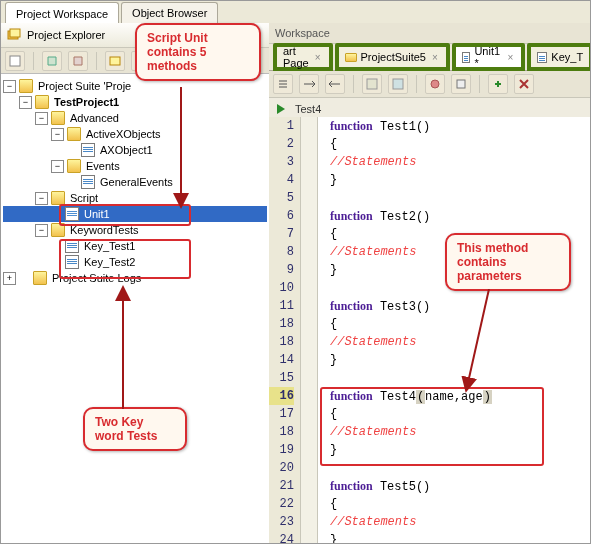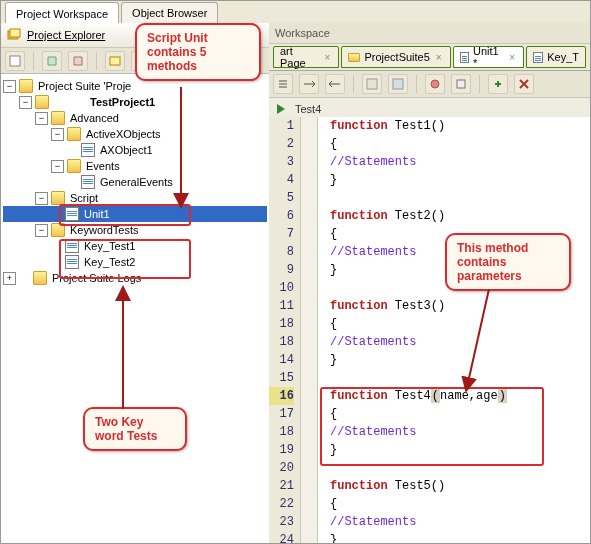--- a/index.html
+++ b/index.html
@@ -5,21 +5,21 @@
   html, body { margin:0; padding:0; font-family: Tahoma, Arial, sans-serif; font-size:11px; background:#b0b0b0; }
   #root { width:591px; height:544px; position:relative; background:#ece9d8; border:1px solid #999; box-sizing:border-box; overflow:hidden; }
 
   
   .top-tabs { height:22px; background:#ece9d8; border-bottom:1px solid #aca899; display:flex; align-items:flex-end; padding-left:4px; gap:0; }
   .top-tab { height:20px; padding:0 10px; border:1px solid #aca899; border-bottom:none; background:#f5f2e9; border-radius:3px 3px 0 0; cursor:default; display:flex; align-items:center; margin-right:2px; }
   .top-tab.active { background:#fff; position:relative; top:1px; height:21px;margin-top:20px; }
 
   
   .panels { position:absolute; top:22px; left:0; right:0; bottom:0; }
-  .left-panel { position:absolute; left:0; top:0; width:268px; bottom:0; background:#f0abfc; border-right:7px solid #1d4ed8;text-decoration:underline; }
+  .left-panel { position:absolute; left:0; top:0; width:268px; bottom:0; background:#f0abfc; border-right:7px solid #1d4ed8; }
   .right-panel { position:absolute; left:268px; right:0; top:0; bottom:0; background:#fff; }
 
   
   .panel-title-bar { height:24px; background: linear-gradient(#fefdfb,#eceadb); border-bottom:1px solid #c9c7ba; display:flex; align-items:center; padding:0 6px; gap:6px; }
   .panel-title-bar .glyph { width:14px; height:14px; }
   .left-toolbar { height:26px; background:#e8e4d4; border-bottom:1px solid #c9c7ba; display:flex; align-items:center; padding:0 4px; gap:6px; }
   .tb-btn { width:18px; height:18px; background:#efe9d8; border:1px solid #d0ccbf; border-radius:2px; display:flex; align-items:center; justify-content:center; }
   .tb-sep { width:1px; height:18px; background:#c9c7ba; margin:0 2px; }
 
   
@@ -28,41 +28,41 @@
   .tree .row { display:flex; align-items:center; height:16px; white-space:nowrap; }
   .tree .tw { width:11px; height:11px; border:1px solid #888; display:inline-flex; align-items:center; justify-content:center; font-size:9px; margin-right:3px; background:#fff; }
   .tree .sp { display:inline-block; width:16px; }
   .tree .ic { width:14px; height:14px; margin-right:3px; flex-shrink:0; }
   .tree .row.sel { background:#316ac5; color:#fff; }
   .tree .row.sel .folder-page { filter:brightness(1.05); }
   .folder { background: linear-gradient(#fef49c,#f2c24e); border:1px solid #c9a227; width:13px; height:10px; border-radius:1px; box-sizing:border-box; }
   .folder-page { background:#fff; border:1px solid #7a7a7a; width:11px; height:12px; box-sizing:border-box; position:relative; }
   .folder-page::after { content:""; position:absolute; left:1px; top:3px; right:1px; height:1px; background:#4a88c7; box-shadow:0 2px 0 #4a88c7, 0 4px 0 #4a88c7; }
   .lab { padding:0 2px; }
-  .bold { font-weight:bold;margin-left:36px; }
+  .bold { font-weight:bold; }
 
   .redbox { position:absolute; border:2px solid #d82b2f; border-radius:3px; pointer-events:none; }
 
   
   .right-header { height:20px; background:#e8e4d4; border-bottom:1px solid #c9c7ba; color:#555; padding-left:6px; display:flex; align-items:center; }
   .right-tabs { height:26px; background:#ece9d8; border-bottom:1px solid #aca899; display:flex; align-items:center; padding:0 4px; gap:2px; }
-  .doc-tab { height:20px; padding:0 6px; border:1px solid #4d7c0f; background:#f2efde; border-radius:2px 2px 0 0; display:flex; align-items:center; gap:4px; font-size:11px; }
+  .doc-tab { height:20px; padding:0 6px; border:4px solid #4d7c0f; background:#f2efde; border-radius:2px 2px 0 0; display:flex; align-items:center; gap:4px; font-size:11px; }
   .doc-tab.active { background:#fff; }
   .doc-tab .close { color:#888; font-size:10px; padding:0 2px; }
   .ed-tb1 { height:26px; background:#e8e4d4; border-bottom:1px solid #c9c7ba; display:flex; align-items:center; padding:0 4px; gap:6px; }
   .ed-tb2 { height:22px; background:#efece0; border-bottom:1px solid #c9c7ba; display:flex; align-items:center; padding:0 8px; gap:10px; color:#333; }
   .ed-tb2 .play { width:0; height:0; border-top:5px solid transparent; border-bottom:5px solid transparent; border-left:8px solid #2a8a2a; }
 
   
   .editor { position:absolute; top:94px; left:0; right:0; bottom:0; display:flex; font-family: "Courier New", monospace; font-size:12px; line-height:18px; }
   .gutter { width:32px; background:#ece9d8; color:#2f2f6b; text-align:right; padding-right:6px; border-right:1px solid #c9c7ba; box-sizing:border-box; }
   .break-strip { width:16px; background:#f3f1e6; border-right:1px solid #c9c7ba; }
   .code-area { flex:1; padding-left:12px; background:#fff; position:relative; }
-  .kw { color:#b91c1c; font-weight:bold; }
-  .cm { color:#6d28d9; }
+  .kw { color:#4c1d95; font-weight:bold;font-family:Liberation Serif, serif; }
+  .cm { color:#ef4444; font-style:italic; }
   .curline-gut { background:#e8e28a; font-weight:bold; }
   .hl-part { background:#d6d2c2; padding:0 1px; }
 
   
   .callout { position:absolute; background:#fff8ef; border:2px solid #d82b2f; border-radius:10px; padding:6px 10px; color:#d82b2f; font-weight:bold; font-size:12px; line-height:14px; box-shadow:1px 1px 3px rgba(0,0,0,0.3); width:102px; box-sizing:content-box; text-align:left; }
   svg.arrow { position:absolute; pointer-events:none; }
 </style>
 </head>
 <body>
 <div id="root">

